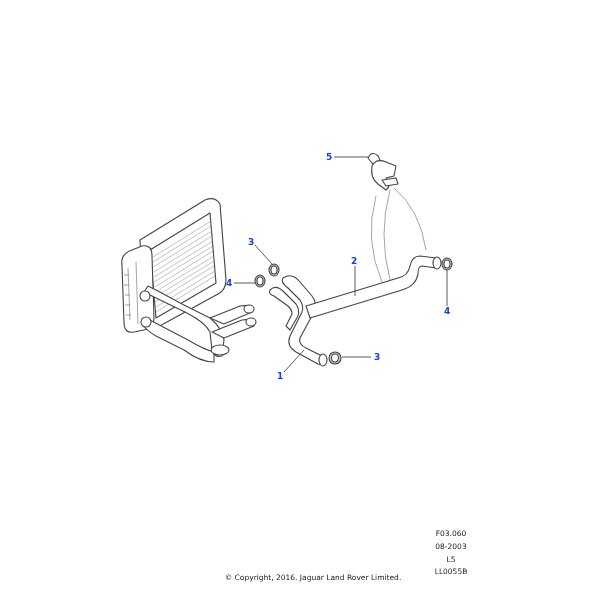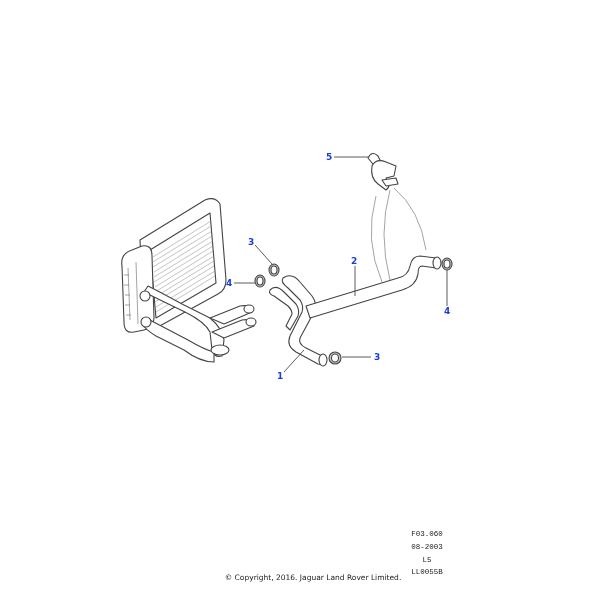--- a/index.html
+++ b/index.html
@@ -3,21 +3,21 @@
 <meta charset="utf-8">
 <style>
   html, body { margin: 0; padding: 0; background: #ffffff; }
   body { width: 600px; height: 600px; position: relative; overflow: hidden; font-family: "DejaVu Sans", sans-serif; }
   #diagram { position: absolute; left: 0; top: 0; width: 600px; height: 600px; }
   .callout { font-family: "DejaVu Sans", sans-serif; font-size: 9px; font-weight: bold; fill: #1a3de0; }
   .leader { stroke: #333; stroke-width: 0.8; fill: none; }
   .outline { stroke: #444; stroke-width: 1.1; fill: #fff; stroke-linejoin: round; stroke-linecap: round; }
   .thin { stroke: #666; stroke-width: 0.6; fill: none; }
   .fin { stroke: #888; stroke-width: 0.5; }
-  .meta { position: absolute; left: 396px; width: 62px; text-align: center; font-size: 7.5px; color: #222; line-height: 12.5px; font-family: Liberation Mono, monospace; }
+  .meta { position: absolute; left: 420px; width: 62px; text-align: center; font-size: 7.5px; color: #222; line-height: 12.5px; }
   .copyright { position: absolute; left: 0; width: 626px; text-align: center; top: 573px; font-size: 7.5px; color: #222; }
 </style>
 </head>
 <body>
 
 <svg id="diagram" viewBox="0 0 600 600" xmlns="http://www.w3.org/2000/svg">
 
   <g>
 
     <path class="outline" d="M140,240 L205,200 Q215,196 220,204 L226,280 Q226,290 218,294 L156,328 Q146,332 144,322 Z"></path>

